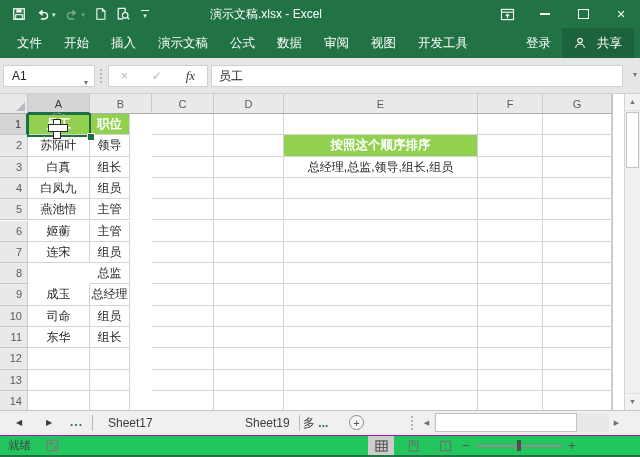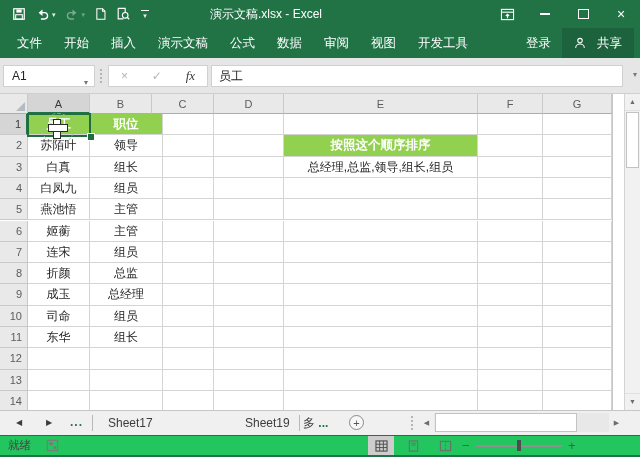--- a/index.html
+++ b/index.html
@@ -38,21 +38,21 @@
   
   .grid{position:absolute;left:0;top:94px;width:624px;height:316px;background:#fff;overflow:hidden;}
   .ch,.corner{position:absolute;top:0;height:20px;background:#e9e9e9;border-right:1px solid #c9c9c9;border-bottom:1px solid #adadad;box-sizing:border-box;font-size:11px;color:#5c5c5c;text-align:center;line-height:20px;}
   .corner{left:0;width:28px;}
   .corner .tri{position:absolute;right:2px;bottom:2px;width:0;height:0;border-left:9px solid transparent;border-bottom:9px solid #b6bbc1;}
   .sel-ch{background:#d5d5d5;border-bottom:2px solid #217346;color:#3a3a3a;}
   .sel-rh{background:#d5d5d5 !important;border-right:2px solid #217346 !important;color:#3a3a3a !important;}
   .r{position:absolute;left:0;width:624px;height:21.3px;}
   .rh{position:absolute;left:0;width:28px;height:100%;background:#e9e9e9;border-right:1px solid #c9c9c9;border-bottom:1px solid #c9c9c9;box-sizing:border-box;font-size:11px;color:#5c5c5c;text-align:right;padding-right:5px;line-height:21px;}
   .cell{position:absolute;height:100%;border-right:1px solid #d4d4d4;border-bottom:1px solid #d4d4d4;box-sizing:border-box;font-size:12px;color:#262626;text-align:center;line-height:21px;white-space:nowrap;overflow:hidden;}
-  .p-ca{left:28px;width:62px;} .p-cb{left:90px;width:73px;} .p-cc{left:152px;width:62px;}
+  .p-ca{left:28px;width:62px;} .p-cb{left:90px;width:40px;} .p-cc{left:152px;width:62px;}
   .p-cd{left:214px;width:70px;} .p-ce{left:284px;width:194px;} .p-cf{left:478px;width:65px;} .p-cg{left:543px;width:69px;}
   .h-ca{left:28px;width:62px;} .h-cb{left:90px;width:62px;} .h-cc{left:152px;width:62px;}
   .h-cd{left:214px;width:70px;} .h-ce{left:284px;width:194px;} .h-cf{left:478px;width:65px;} .h-cg{left:543px;width:69px;}
   .fill-green{background:#92d050;color:#fff;font-weight:bold;font-size:12.5px;}
   .sheet-edge{position:absolute;left:612px;top:0;width:1px;height:316px;background:#c6c6c6;}
   
   .sel-box{position:absolute;left:27px;top:19px;width:64px;height:23.5px;border:2px solid #1e6e41;box-sizing:border-box;pointer-events:none;z-index:5;}
   .fill-handle{position:absolute;left:87px;top:39px;width:6px;height:6px;background:#1e6e41;border:1px solid #fff;box-sizing:content-box;z-index:6;}
   .click-ring{position:absolute;left:42px;top:19px;width:30px;height:30px;border:1.5px dashed #a9b9a9;border-radius:50%;z-index:7;opacity:.8;}
   .cursor-plus{position:absolute;left:48px;top:25px;width:18px;height:18px;z-index:8;}
@@ -278,21 +278,20 @@
       <div class="cell p-ca">连宋</div>
       <div class="cell p-cb">组员</div>
       <div class="cell p-cc"></div>
       <div class="cell p-cd"></div>
       <div class="cell p-ce"></div>
       <div class="cell p-cf"></div>
       <div class="cell p-cg"></div>
     </div>
     <div class="r" style="top:169.1px;">
       <div class="rh">8</div>
-      <div class="cell p-ca">折颜</div>
       <div class="cell p-cb">总监</div>
       <div class="cell p-cc"></div>
       <div class="cell p-cd"></div>
       <div class="cell p-ce"></div>
       <div class="cell p-cf"></div>
       <div class="cell p-cg"></div>
     </div>
     <div class="r" style="top:190.4px;">
       <div class="rh">9</div>
       <div class="cell p-ca">成玉</div>

